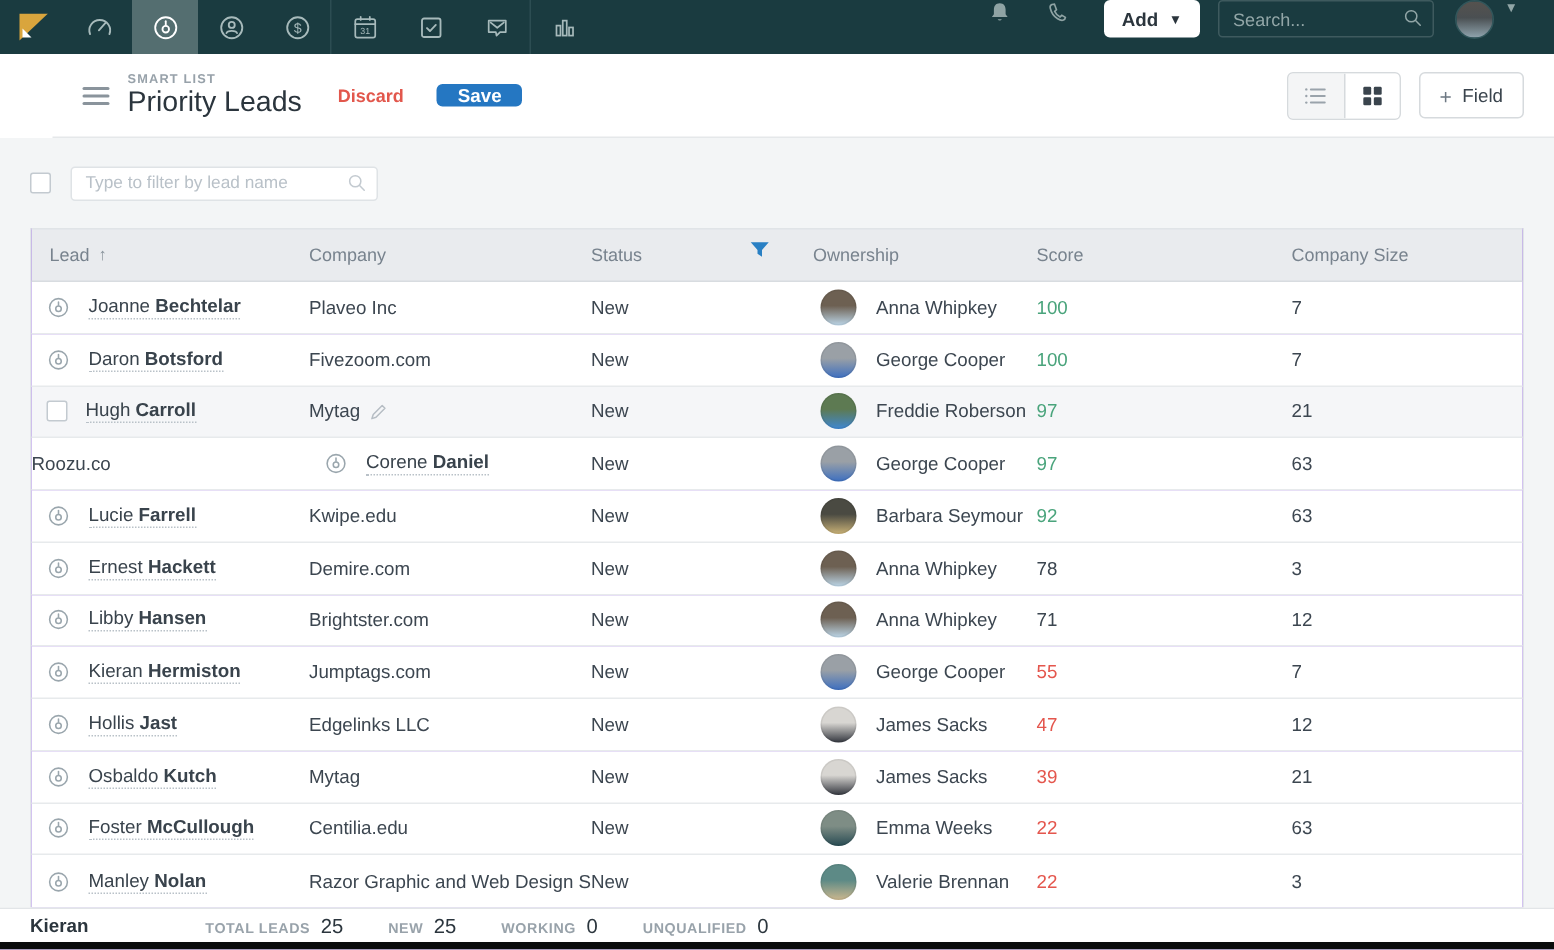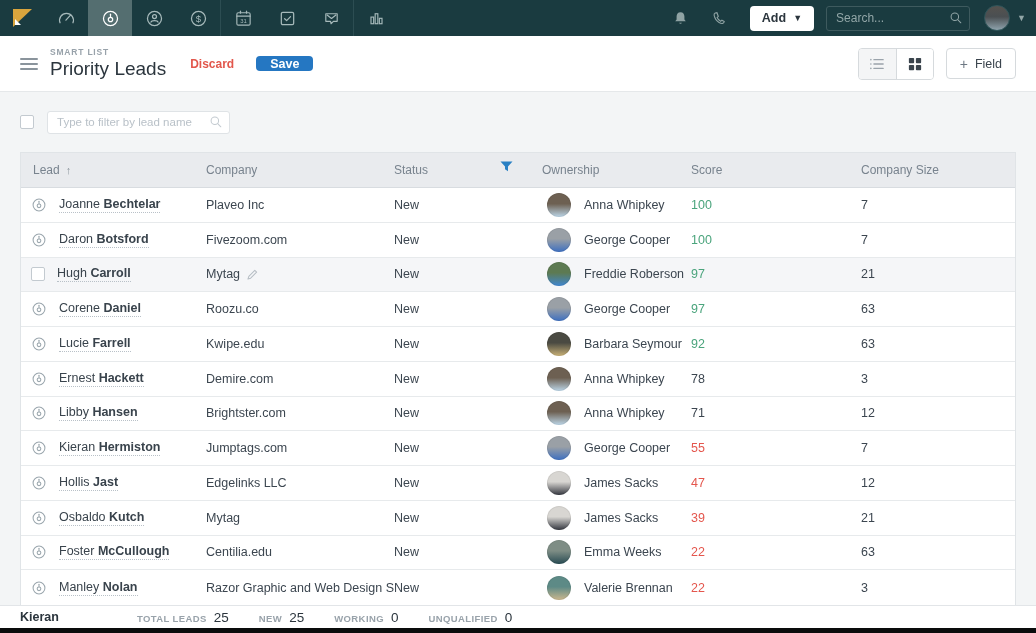--- a/index.html
+++ b/index.html
@@ -7,40 +7,40 @@
     font-family:"Liberation Sans", sans-serif; -webkit-font-smoothing:antialiased; }
 
   
   .topnav { height:36px; background:#1a3b40; display:flex; align-items:stretch; }
   .nav-item { width:44px; display:flex; align-items:center; justify-content:center;
     color:#a7babb; cursor:pointer; }
   .nav-item.active { background:#546e70; color:#fff; }
   .nav-item svg { display:block; }
   .nav-divider { width:1px; background:#2c4d52; margin:0; }
   .nav-spacer { flex:1; }
-  .nav-right { display:flex; align-items:center; padding-right:10px; }
+  .nav-right { display:flex; padding-right:24px; }
   .nav-right .icn { color:#8fa3a4; margin-right:22px; display:flex; }
   .add-btn { background:#fff; color:#2b353d; font-size:12.5px; font-weight:bold;
     border-radius:4px; height:25px; padding:0 12px; display:flex; align-items:center;
     gap:7px; margin-right:12px; cursor:pointer; }
   .add-btn .caret { font-size:9px; color:#2b353d; }
   .nav-search { position:relative; margin-right:14px; }
   .nav-search input { width:144px; height:25px; background:transparent;
     border:1px solid #3e5a5e; border-radius:3px; color:#cfd8d8; font-size:12px;
     padding:0 26px 0 9px; outline:none; font-family:inherit; }
   .nav-search input::placeholder { color:#92a6a7; }
   .nav-search .mag { position:absolute; right:7px; top:5px; color:#92a6a7; }
   .nav-avatar { width:26px; height:26px; border-radius:50%;
     background:linear-gradient(180deg,#55524e 0%,#4a4f52 45%,#8fa3ad 100%);
     border:1px solid #31565b; margin-right:7px; cursor:pointer; }
   .nav-caret { color:#92a6a7; font-size:9px; cursor:pointer; }
 
   
   .pagehead { height:56px; background:#fff; border-bottom:1px solid #e5e8ea;
-    display:flex; align-items:center; padding:0 20px; }
+    display:flex; align-items:center; padding:0 20px;margin-left:35px; }
   .burger { width:18px; margin-right:12px; cursor:pointer; }
   .burger div { height:2px; background:#8a949c; margin:3px 0; border-radius:1px; }
   .titleblock { margin-right:24px; }
   .eyebrow { font-size:8.5px; font-weight:bold; letter-spacing:0.8px; color:#98a2aa; }
   .page-title { font-size:19px; font-weight:500; color:#2b353d; margin-top:1px; }
   .discard { color:#e2574c; font-size:12px; font-weight:bold; margin-right:22px; cursor:pointer; }
   .save-btn { background:#2577c2; color:#fff; font-size:12.5px; font-weight:bold;
     border:none; border-radius:4px; height:15px; padding:0 14px; cursor:pointer;
     font-family:inherit; }
   .head-spacer { flex:1; }
@@ -53,21 +53,21 @@
     display:flex; align-items:center; gap:7px; padding:0 13px; font-size:12.5px;
     color:#3a444d; cursor:pointer; }
   .field-btn .plus { font-size:14px; color:#6d7883; }
 
   
   .content { background:#f3f5f6; height:513px; padding:0 20px; }
   .filterbar { height:60px; display:flex; align-items:center; gap:13px; }
   .cb { width:14px; height:14px; background:#fff; border:1px solid #c3cad0;
     border-radius:2px; cursor:pointer; }
   .filter-input { position:relative; }
-  .filter-input input { width:183px; height:23px; border:1px solid #dfe3e6; border-radius:3px;
+  .filter-input input { width:205px; height:23px; border:1px solid #dfe3e6; border-radius:3px;
     font-size:11.5px; color:#3c4650; padding:0 26px 0 9px; outline:none; font-family:inherit; }
   .filter-input input::placeholder { color:#b9c1c8; }
   .filter-input .mag { position:absolute; right:7px; top:4px; color:#c3cad0; }
 
   
   .grid-cols { display:grid; grid-template-columns:185px 188px 143px 154px 165px 1fr; }
   .tbl { background:#6d28d9; border:1px solid #e0e4e7; border-top:none; }
   .thead { height:36px; background:#e9ebee; border-bottom:1px solid #d8dce0;
     border-top:1px solid #e0e4e7; align-items:center; font-size:12px; color:#78838e; }
   .th { display:flex; align-items:center; }
@@ -345,32 +345,32 @@
           </div>
           <div class="c">New</div>
           <div class="c c-owner">
             <span class="avatar" style="background:linear-gradient(180deg,#5d7a52 0%,#5d7a52 45%,#3f87d2 100%)"></span>
             <span>Freddie Roberson</span>
           </div>
           <div class="c score-green">97</div>
           <div class="c c-size">21</div>
         </div>
         <div class="trow grid-cols">
+          <div class="c c-company">
+            <span>Roozu.co</span>
+          </div>
           <div class="c c-lead">
             <span class="lead-ic">
               <svg width="16" height="16" viewBox="0 0 20 20" fill="none" stroke="currentColor" stroke-width="1.3" stroke-linecap="round">
                 <circle cx="10" cy="10" r="7.4"></circle>
                 <line x1="10" y1="5.4" x2="10" y2="8.2"></line>
                 <circle cx="10" cy="11" r="2.3"></circle>
               </svg>
             </span>
             <a class="lead-link"><span>Corene</span> <b>Daniel</b></a>
-          </div>
-          <div class="c c-company">
-            <span>Roozu.co</span>
           </div>
           <div class="c">New</div>
           <div class="c c-owner">
             <span class="avatar" style="background:linear-gradient(180deg,#9aa0a6 0%,#9aa0a6 45%,#3d6fc0 100%)"></span>
             <span>George Cooper</span>
           </div>
           <div class="c score-green">97</div>
           <div class="c c-size">63</div>
         </div>
         <div class="trow grid-cols">

